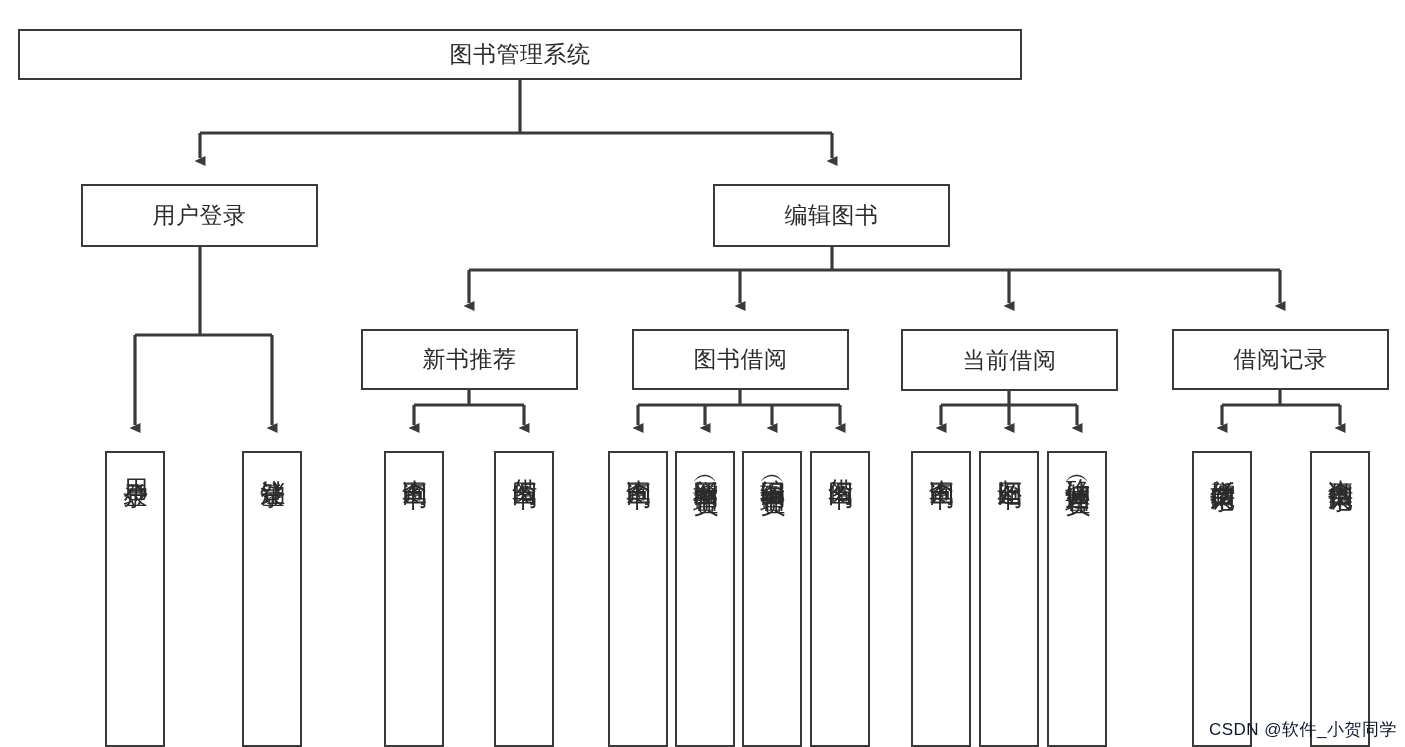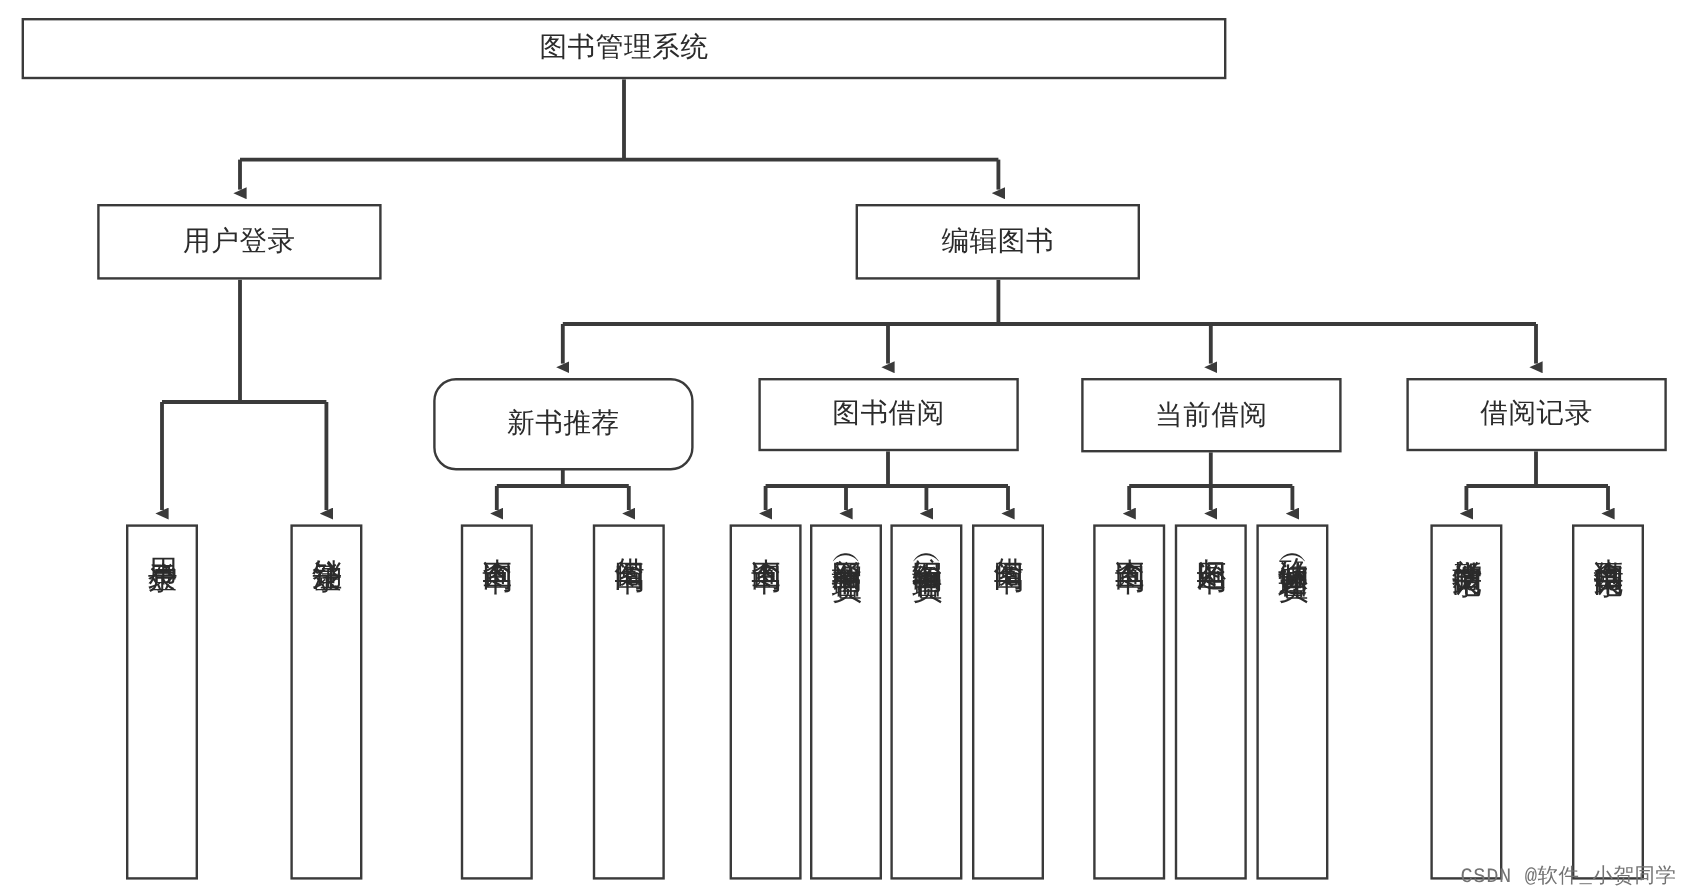--- a/index.html
+++ b/index.html
@@ -26,20 +26,21 @@
   }
   .node {
     position: absolute;
     box-sizing: border-box;
     border: 2.5px solid #3a3a3a;
     background: #ffffff;
     display: flex;
     align-items: center;
     justify-content: center;
     color: #2b2b2b;
+    margin-top: 14px;
   }
   .node-label {
     display: block;
     text-align: center;
     line-height: 1.16;
     color: #2b2b2b;
     white-space: nowrap;
   }
   
   .h-node .node-label {
@@ -59,22 +60,22 @@
     text-orientation: upright;
     font-size: 25px;
     letter-spacing: 2px;
     line-height: 1.05;
   }
   .watermark {
     position: absolute;
     right: 8px;
     bottom: 6px;
     font-size: 17px;
-    color: #737373;
-    font-family: Liberation Mono, monospace;
+    color: #0f172a;
+    font-family: Liberation Sans, sans-serif;
     letter-spacing: 0.5px;
     white-space: nowrap;
   }
 </style>
 </head>
 <body>
 
 <div id="canvas">
 
   <svg id="edges" viewBox="0 0 1405 747" xmlns="http://www.w3.org/2000/svg">
@@ -131,21 +132,21 @@
     <span class="node-label">图书管理系统</span>
   </div>
 
   <div class="node h-node" style="left:81px; top:170px; width:237px; height:63px;">
     <span class="node-label">用户登录</span>
   </div>
   <div class="node h-node" style="left:713px; top:170px; width:237px; height:63px;">
     <span class="node-label">编辑图书</span>
   </div>
 
-  <div class="node h-node" style="left:361px; top:315px; width:217px; height:77px;border-radius:19px;">
+  <div class="node h-node" style="left:361px; top:315px; width:217px; height:61px;">
     <span class="node-label">新书推荐</span>
   </div>
   <div class="node h-node" style="left:632px; top:315px; width:217px; height:61px;">
     <span class="node-label">图书借阅</span>
   </div>
   <div class="node h-node" style="left:901px; top:315px; width:217px; height:62px;">
     <span class="node-label">当前借阅</span>
   </div>
   <div class="node h-node" style="left:1172px; top:315px; width:217px; height:61px;align-items:center;">
     <span class="node-label">借阅记录</span>

